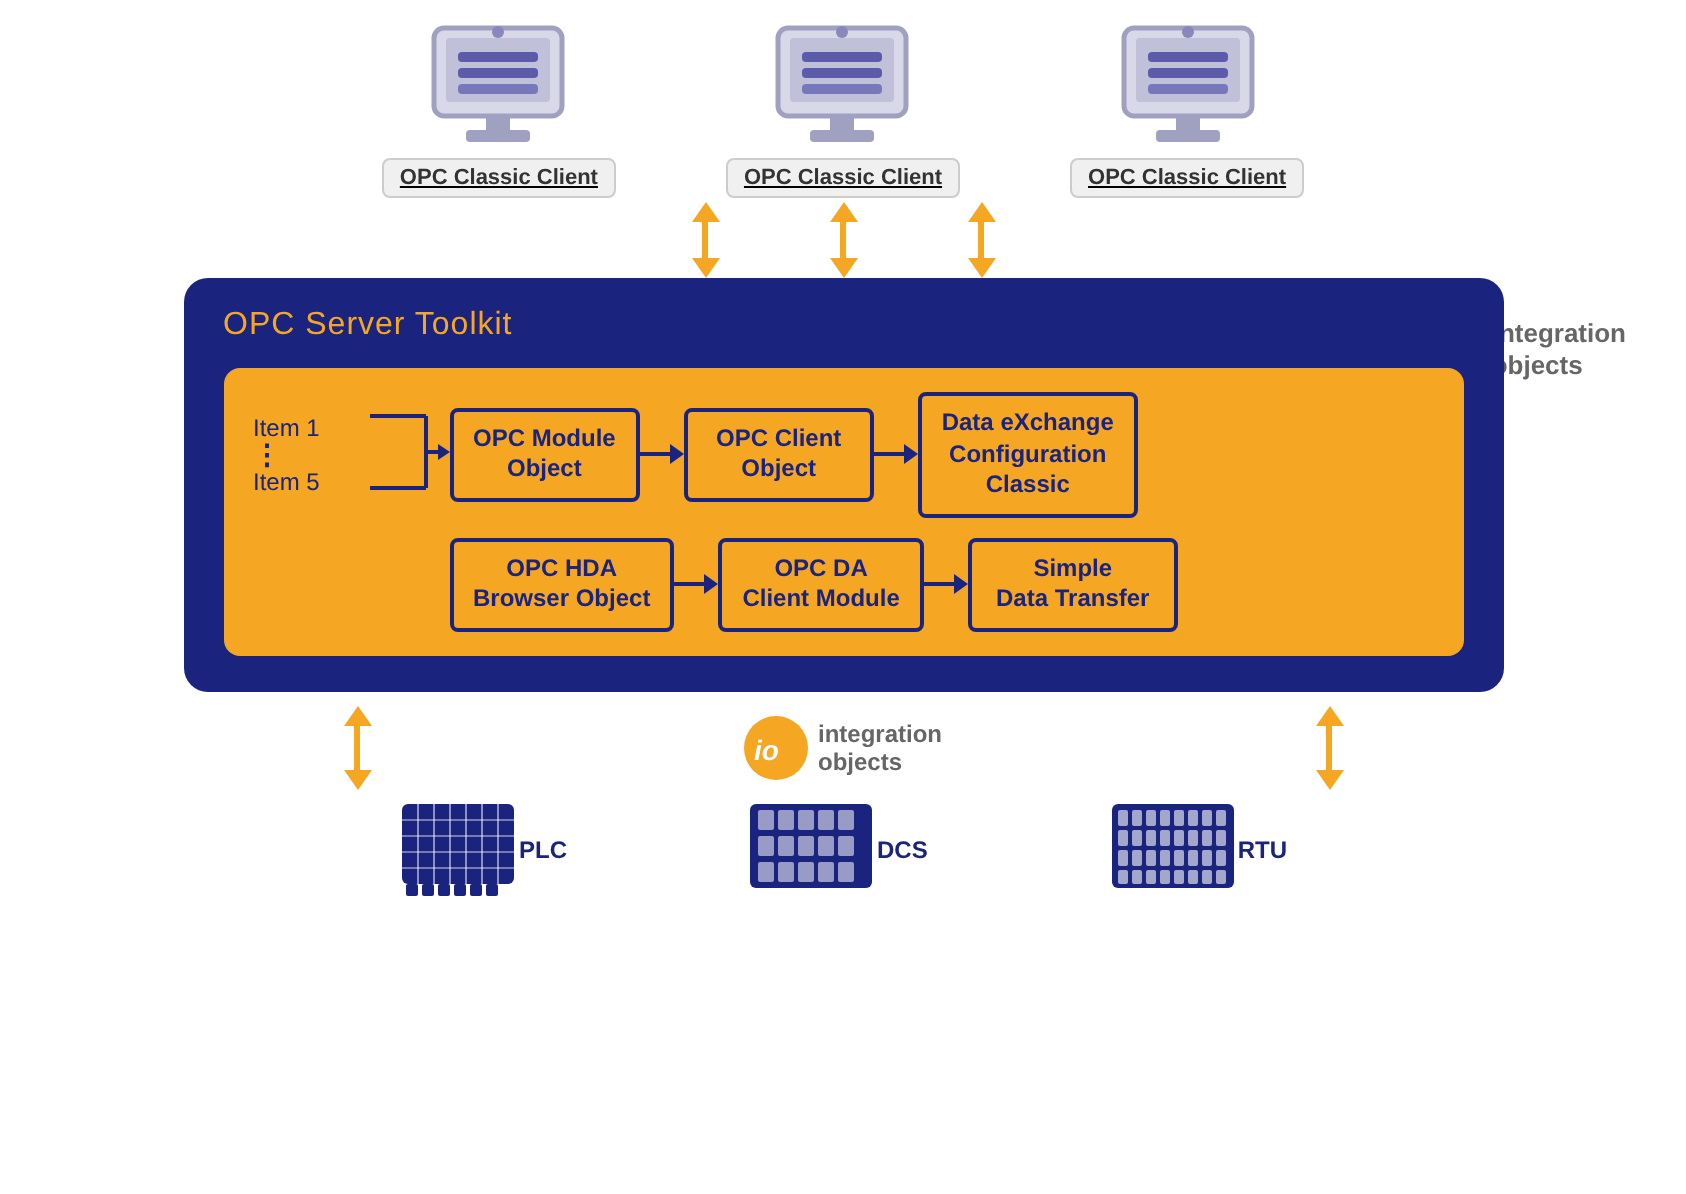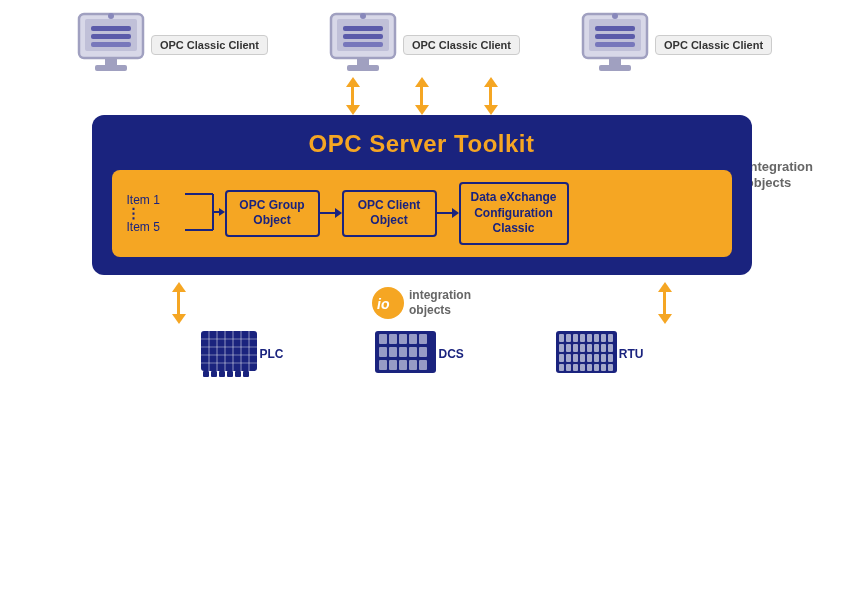--- a/index.html
+++ b/index.html
@@ -25,21 +25,23 @@
     .top-clients {
       display: flex;
       justify-content: center;
       gap: 55px;
       margin-top: 10px;
       position: relative;
     }
 
     .client-box {
       display: flex;
-      align-items: center;
+      flex-direction: column;
+      align-items: center;
+      text-decoration: underline;
     }
 
     
     .computer-icon {
       width: 80px;
       height: 65px;
       position: relative;
     }
 
     .client-label {
@@ -66,24 +68,24 @@
     
     .server-toolkit {
       background: #1a237e;
       border-radius: 12px;
       padding: 15px 20px 18px 20px;
       width: 660px;
       position: relative;
     }
 
     .server-title {
-      text-align: center;
+      text-align: left;
       color: #f5a623;
-      font-size: 24px;
-      font-weight: 700;
+      font-size: 16px;
+      font-weight: 400;
       margin-bottom: 12px;
       letter-spacing: 0.5px;
     }
 
     
     .components-area {
       background: #f5a623;
       border-radius: 8px;
       padding: 12px 15px;
       display: flex;
@@ -319,21 +321,21 @@
           <line x1="0" y1="48" x2="28" y2="48" stroke="#1a237e" stroke-width="2"></line>
 
           <line x1="28" y1="12" x2="28" y2="48" stroke="#1a237e" stroke-width="2"></line>
 
           <line x1="28" y1="30" x2="36" y2="30" stroke="#1a237e" stroke-width="2"></line>
 
           <polygon points="34,26 40,30 34,34" fill="#1a237e"></polygon>
         </svg>
 
         <div class="component-box" style="min-width:95px;">
-          <div>OPC Group</div>
+          <div>OPC Module</div>
           <div>Object</div>
         </div>
 
         <div style="display:flex;align-items:center;">
           <div style="width:15px;height:2px;background:#1a237e;"></div>
           <div style="width:0;height:0;border-top:5px solid transparent;border-bottom:5px solid transparent;border-left:7px solid #1a237e;"></div>
         </div>
 
         <div class="component-box" style="min-width:95px;">
           <div>OPC Client</div>
@@ -345,20 +347,47 @@
           <div style="width:0;height:0;border-top:5px solid transparent;border-bottom:5px solid transparent;border-left:7px solid #1a237e;"></div>
         </div>
 
         <div class="component-box" style="min-width:105px;">
           <div>Data eXchange</div>
           <div>Configuration</div>
           <div>Classic</div>
         </div>
       </div>
 
+      <div style="display:flex; align-items:center; gap:0; padding-left:98px;">
+
+        <div class="component-box" style="min-width:95px;">
+          <div>OPC HDA</div>
+          <div>Browser Object</div>
+        </div>
+
+        <div style="display:flex;align-items:center;">
+          <div style="width:15px;height:2px;background:#1a237e;"></div>
+          <div style="width:0;height:0;border-top:5px solid transparent;border-bottom:5px solid transparent;border-left:7px solid #1a237e;"></div>
+        </div>
+
+        <div class="component-box" style="min-width:95px;">
+          <div>OPC DA</div>
+          <div>Client Module</div>
+        </div>
+
+        <div style="display:flex;align-items:center;">
+          <div style="width:15px;height:2px;background:#1a237e;"></div>
+          <div style="width:0;height:0;border-top:5px solid transparent;border-bottom:5px solid transparent;border-left:7px solid #1a237e;"></div>
+        </div>
+
+        <div class="component-box" style="min-width:105px;">
+          <div>Simple</div>
+          <div>Data Transfer</div>
+        </div>
+      </div>
     </div>
   </div>
 
   <div class="bottom-section">
 
     <div style="display:flex;justify-content:space-between;align-items:center;width:500px;margin-top:4px;position:relative;">
 
       <div class="v-double-arrow" style="height:42px;">
         <div class="v-arrow-up-tri"></div>
         <div class="v-arrow-vert-line"></div>

